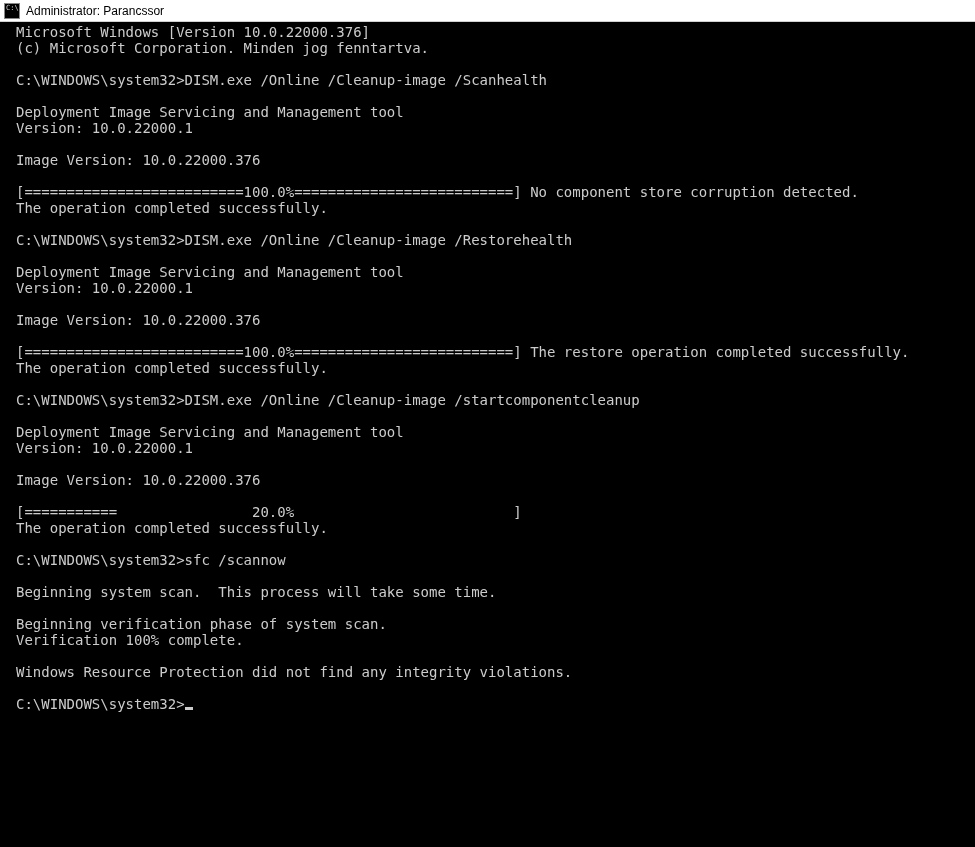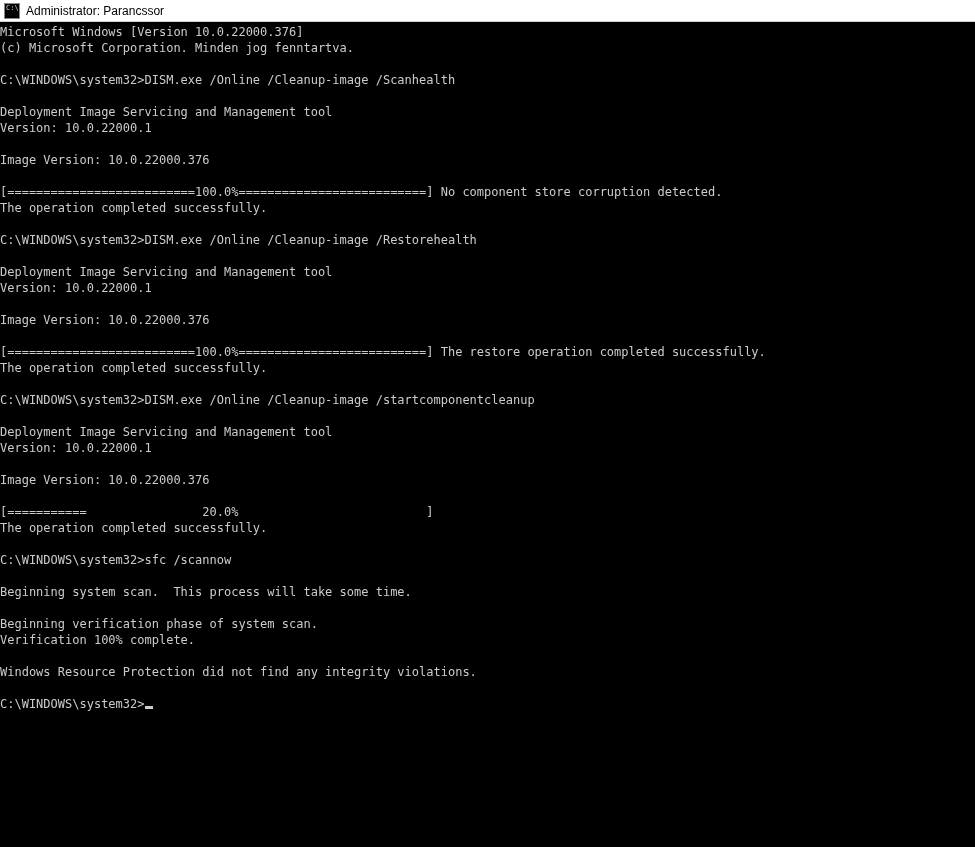--- a/index.html
+++ b/index.html
@@ -35,24 +35,24 @@
       position: absolute;
       top: 1px; left: 1px;
       line-height: 7px;
     }
 
     .terminal {
       flex: 1;
       background: #000;
       color: #cccccc;
       font-family: Consolas, "Lucida Console", monospace;
-      font-size: 12px;
+      font-size: 14px;
       line-height: 16px;
       white-space: pre;
-      padding: 2px 0;
+      padding: 2px 16px;
       overflow: hidden;
     }
 
     .cursor {
       display: inline-block;
       width: 8px;
       height: 3px;
       background: #cccccc;
       vertical-align: baseline;
       margin-bottom: -1px;

